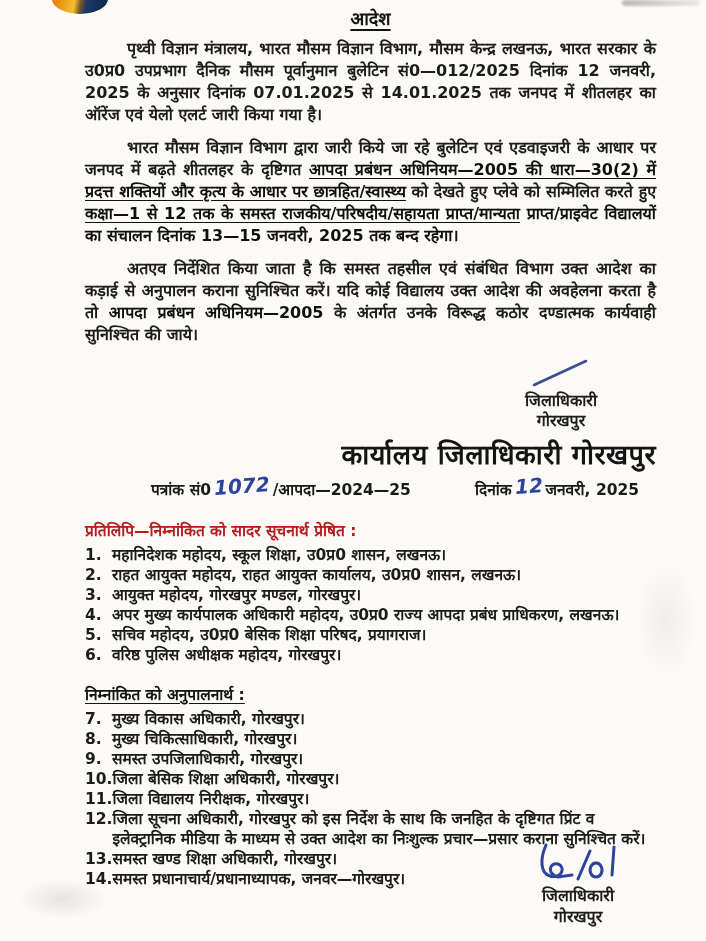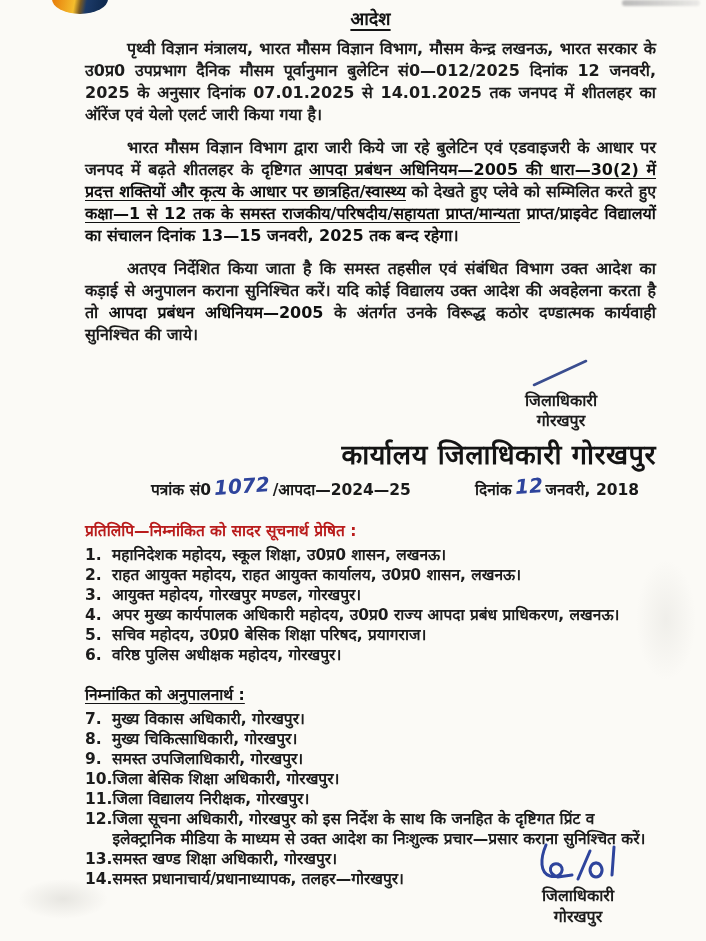--- a/index.html
+++ b/index.html
@@ -116,21 +116,21 @@
 
     <div class="office-heading">कार्यालय जिलाधिकारी गोरखपुर</div>
 
     <div class="letter-line">
       <span>पत्रांक सं0</span>
       <span class="hand">1072</span>
       <span>/आपदा—2024—25</span>
       <span class="spacer"></span>
       <span>दिनांक</span>
       <span class="hand">12</span>
-      <span>जनवरी, 2018</span>
+      <span>जनवरी, 2025</span>
     </div>
 
     <div class="copy-heading">प्रतिलिपि—निम्नांकित को सादर सूचनार्थ प्रेषित :</div>
     <div class="list" id="copy-list">
         <div class="li">
           <span class="num">1.</span>
           <span class="txt">महानिदेशक महोदय, स्कूल शिक्षा, उ0प्र0 शासन, लखनऊ।</span>
         </div>
         <div class="li">
           <span class="num">2.</span>
@@ -181,21 +181,21 @@
         <div class="li">
           <span class="num">12.</span>
           <span class="txt">जिला सूचना अधिकारी, गोरखपुर को इस निर्देश के साथ कि जनहित के दृष्टिगत प्रिंट व इलेक्ट्रानिक मीडिया के माध्यम से उक्त आदेश का निःशुल्क प्रचार—प्रसार कराना सुनिश्चित करें।</span>
         </div>
         <div class="li">
           <span class="num">13.</span>
           <span class="txt">समस्त खण्ड शिक्षा अधिकारी, गोरखपुर।</span>
         </div>
         <div class="li">
           <span class="num">14.</span>
-          <span class="txt">समस्त प्रधानाचार्य/प्रधानाध्यापक, तलहर—गोरखपुर।</span>
+          <span class="txt">समस्त प्रधानाचार्य/प्रधानाध्यापक, जनवर—गोरखपुर।</span>
         </div>
       </div>
 
   </div>
 
   <div class="sig-bottom">
     <svg width="92" height="52" viewBox="0 0 92 52">
       <g stroke="#2e449c" stroke-width="3" fill="none" stroke-linecap="round">
         <path d="M14 6 C8 20 8 34 18 37 C30 40 34 28 26 25 C18 23 14 34 26 38 L40 36"></path>
         <path d="M46 40 L58 12"></path>

